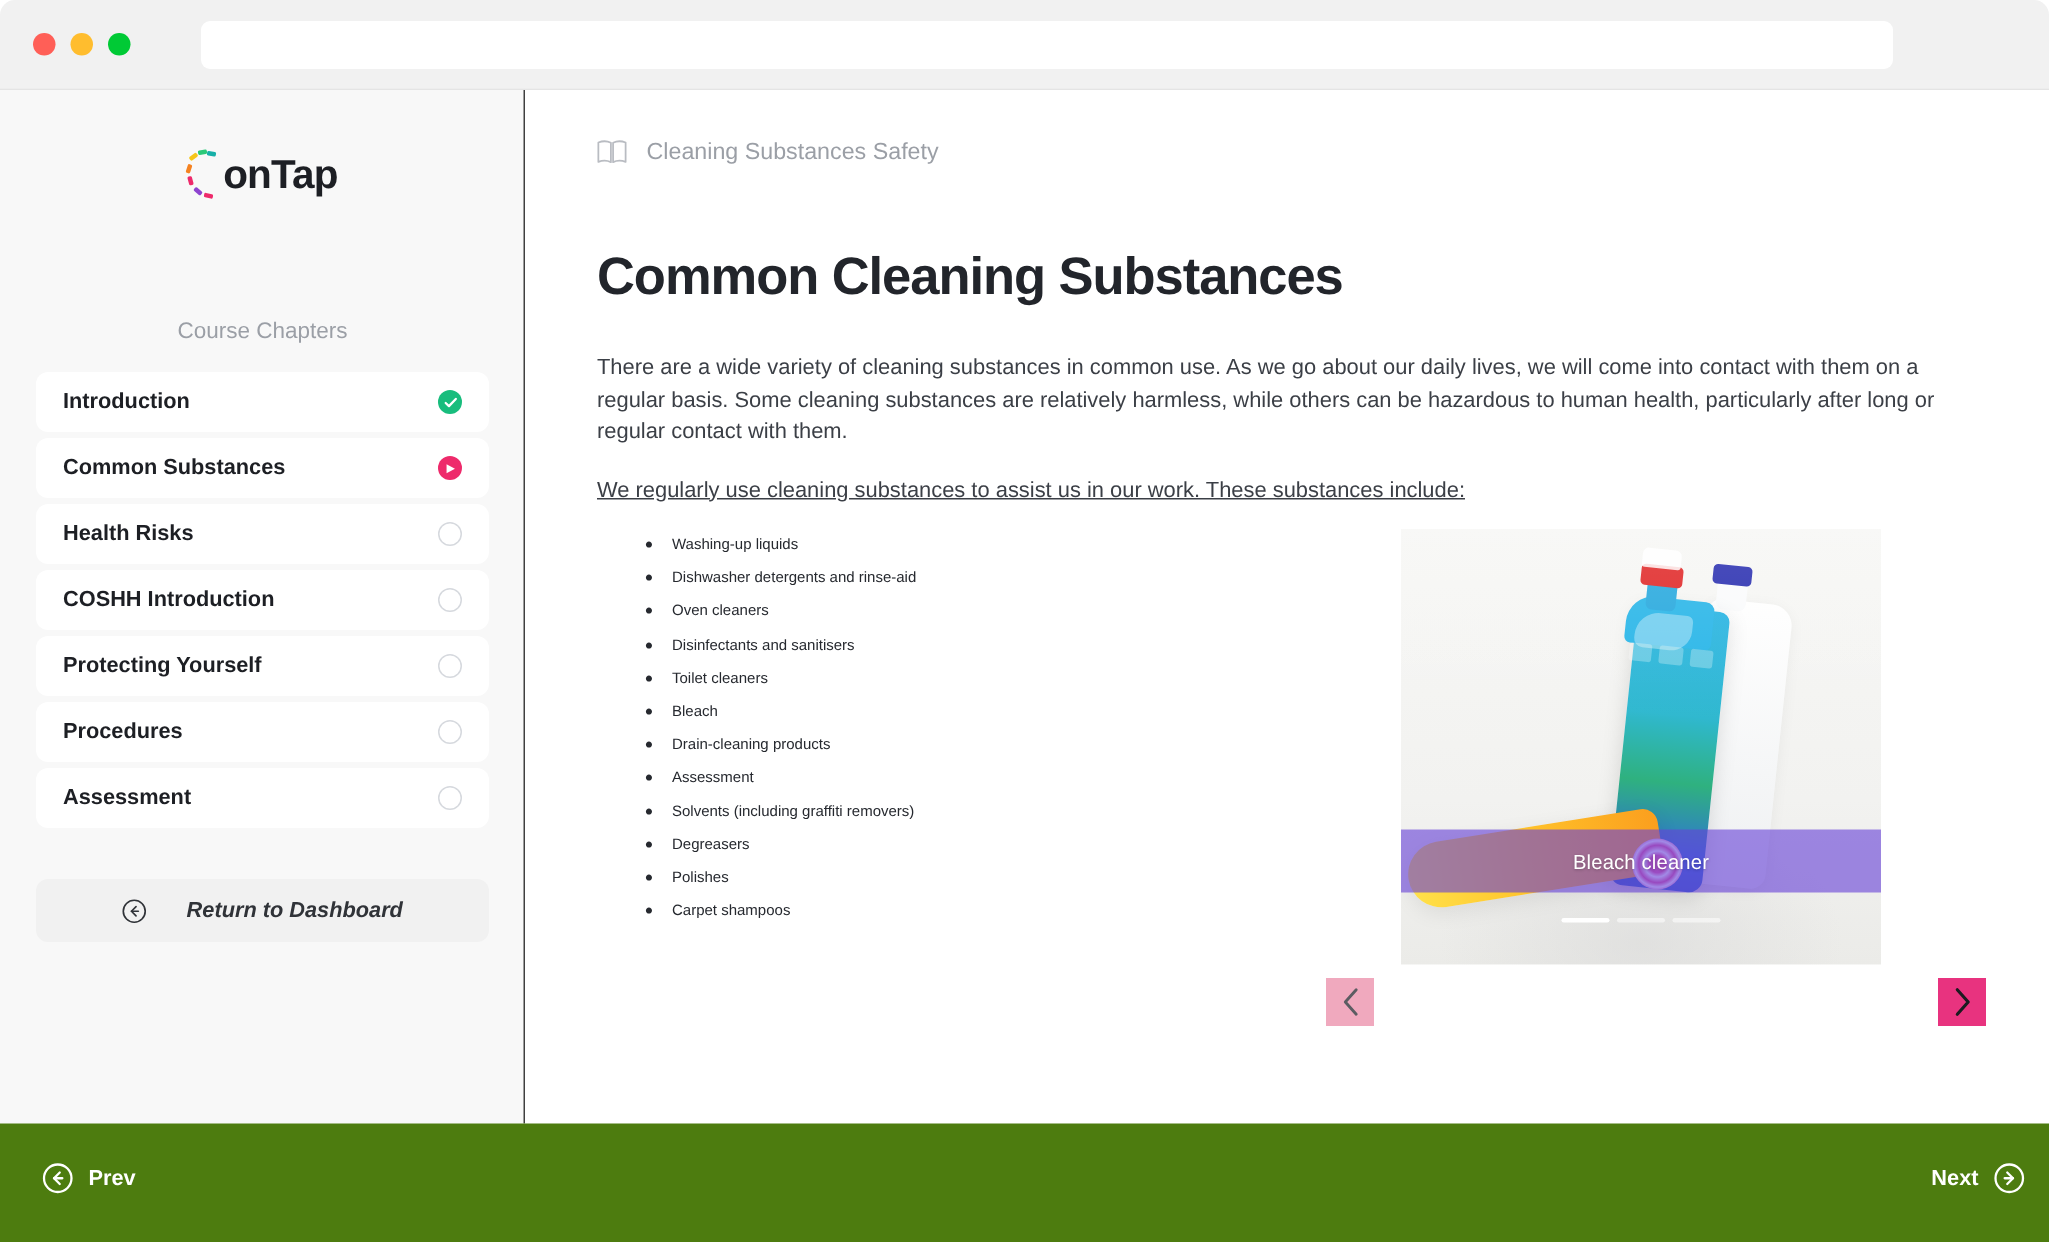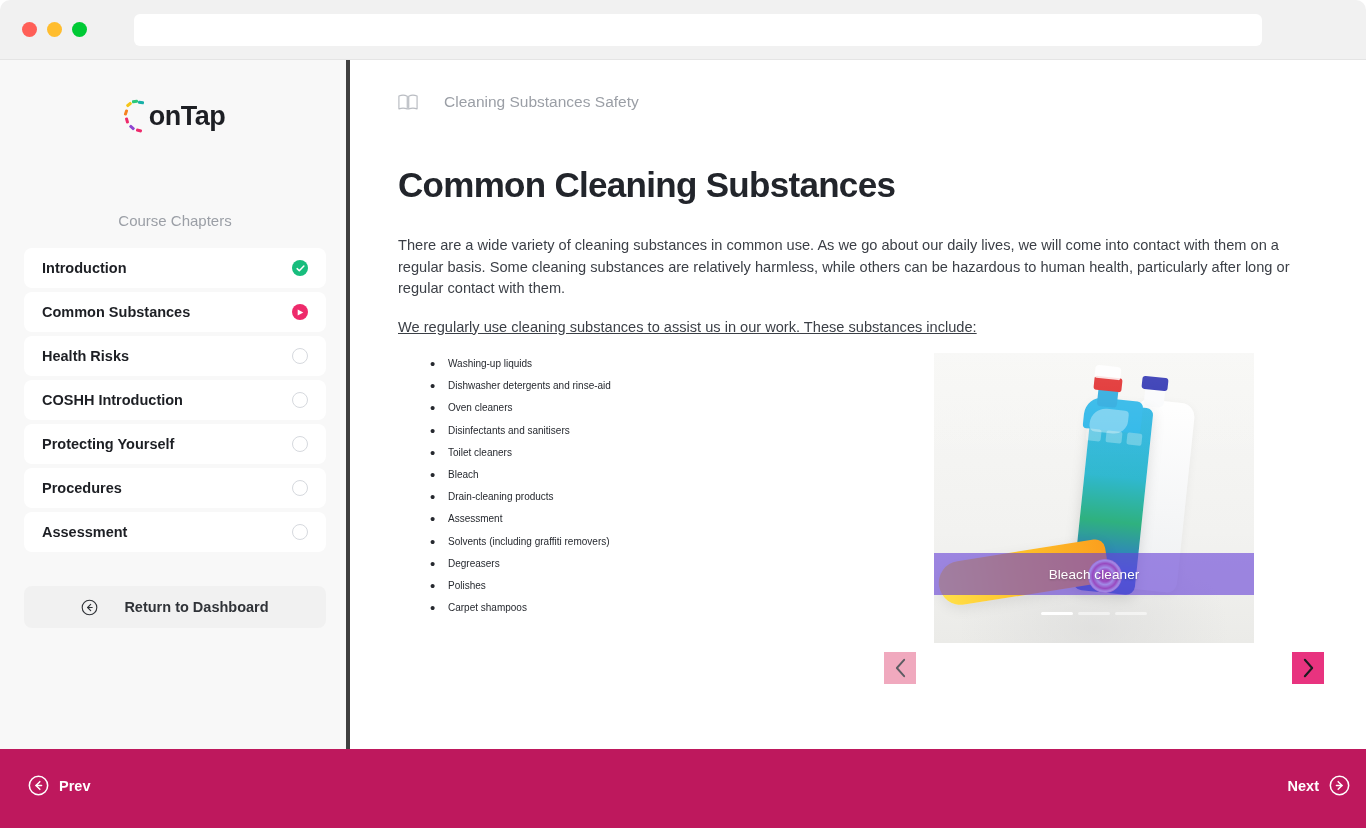--- a/index.html
+++ b/index.html
@@ -56,21 +56,21 @@
     font-family: "Liberation Sans", sans-serif;
   }
 
   
   .sidebar {
     position: absolute;
     top: 60px; left: 0;
     width: 350px;
     height: 689px;
     background: #f8f8f8;
-    border-right: 4px solid #404040;
+    border-right: 1px solid #404040;
   }
 
   .logo {
     position: absolute;
     top: 32px; left: 0;
     width: 350px;
     height: 48px;
     display: flex;
     align-items: center;
     justify-content: center;
@@ -148,20 +148,21 @@
     height: 42px;
     background: #f1f1f1;
     border: none;
     border-radius: 8px;
     display: flex;
     align-items: center;
     justify-content: center;
     gap: 26px;
     cursor: pointer;
     font-family: "Liberation Sans", sans-serif;
+    font-style: italic;
   }
   .return-btn .ico { width: 17px; height: 17px; flex: none; }
   .return-label {
     font-size: 14.5px;
     font-weight: 600;
     color: #303338;
   }
 
   
   .main {
@@ -170,22 +171,21 @@
     width: 1016px;
     height: 689px;
     background: #ffffff;
     overflow: hidden;
   }
 
   .breadcrumb {
     position: absolute;
     top: 33px; left: 48px;
     display: flex;
-    align-items: center;
-    gap: 26px;
+    gap: 13px;
   }
   .breadcrumb .book-ico { width: 20px; height: 17px; flex: none; }
   .breadcrumb-text {
     font-size: 15.5px;
     color: #9b9fa6;
   }
 
   .page-title {
     position: absolute;
     top: 105px; left: 48px;
@@ -415,21 +415,21 @@
   .arrow.prev { left: 0;   background: #f0a9be; }
   .arrow.next { right: 0;  background: #e8337f; }
   .arrow svg { width: 15px; height: 20px; }
 
   
   .bottombar {
     position: absolute;
     top: 749px; left: 0;
     width: 1366px;
     height: 79px;
-    background: #be185d;
+    background: #4d7c0f;
   }
   .nav-btn {
     position: absolute;
     top: 26px;
     display: flex;
     align-items: center;
     gap: 10px;
     background: none;
     border: none;
     cursor: pointer;

